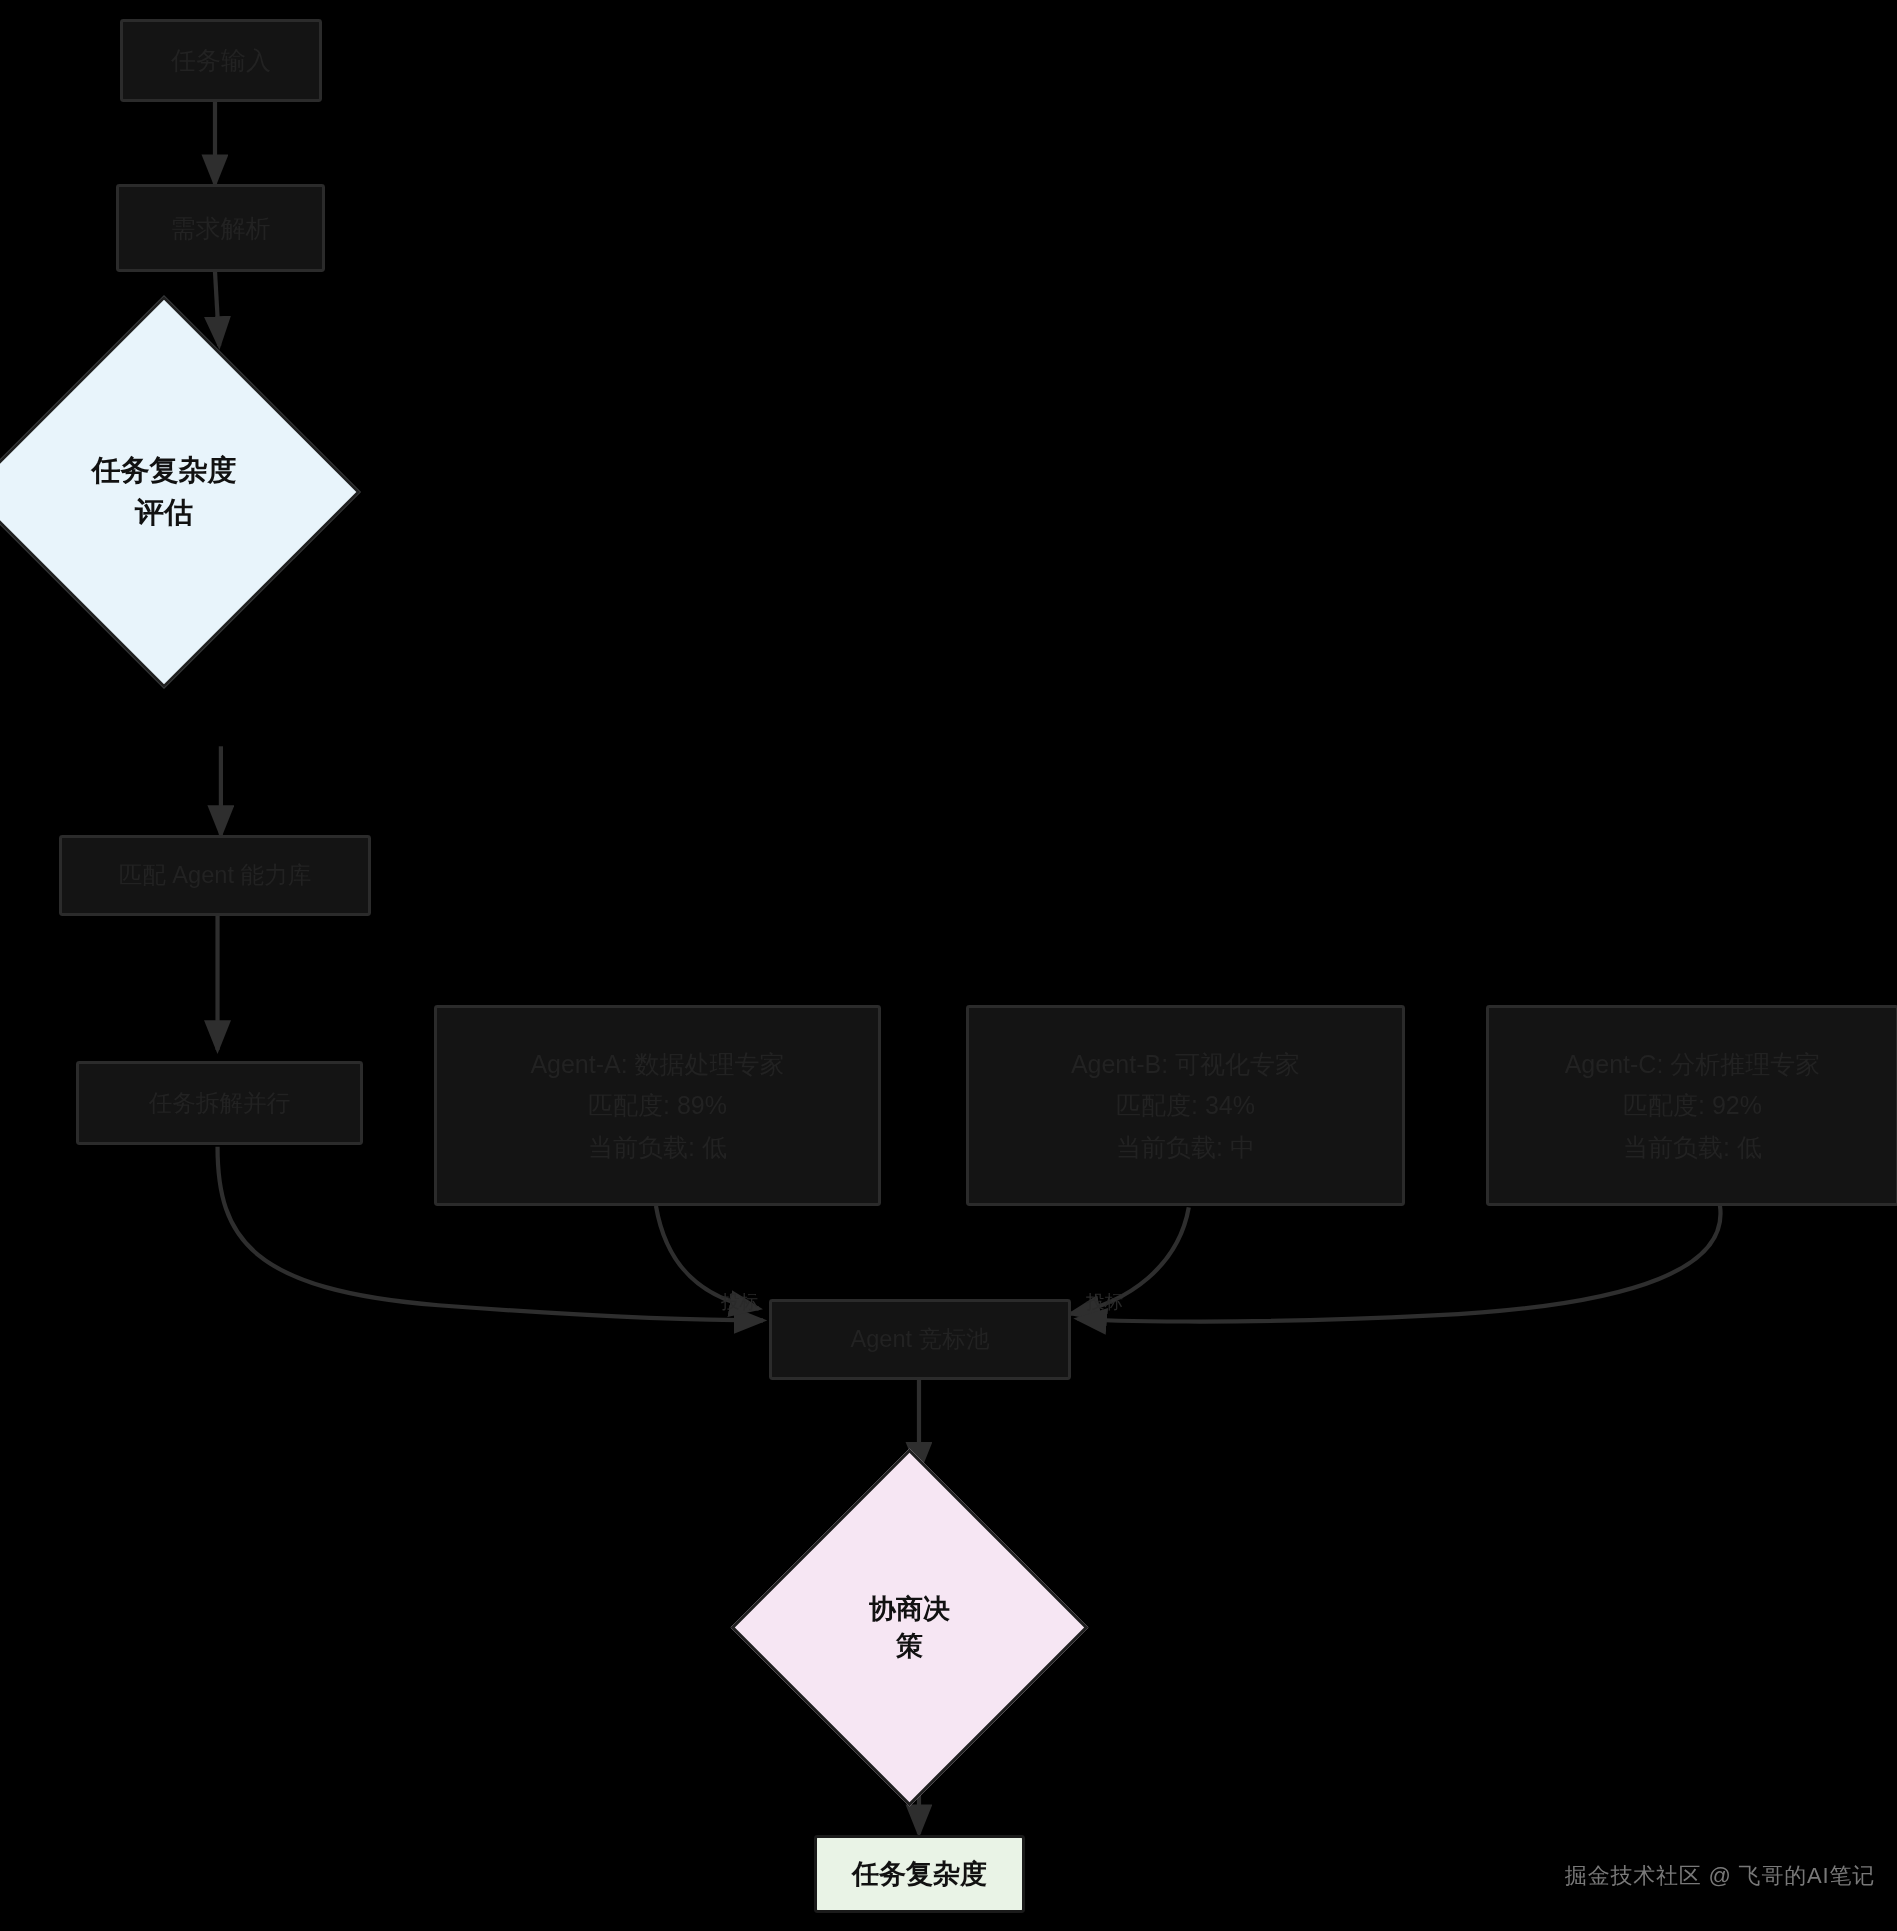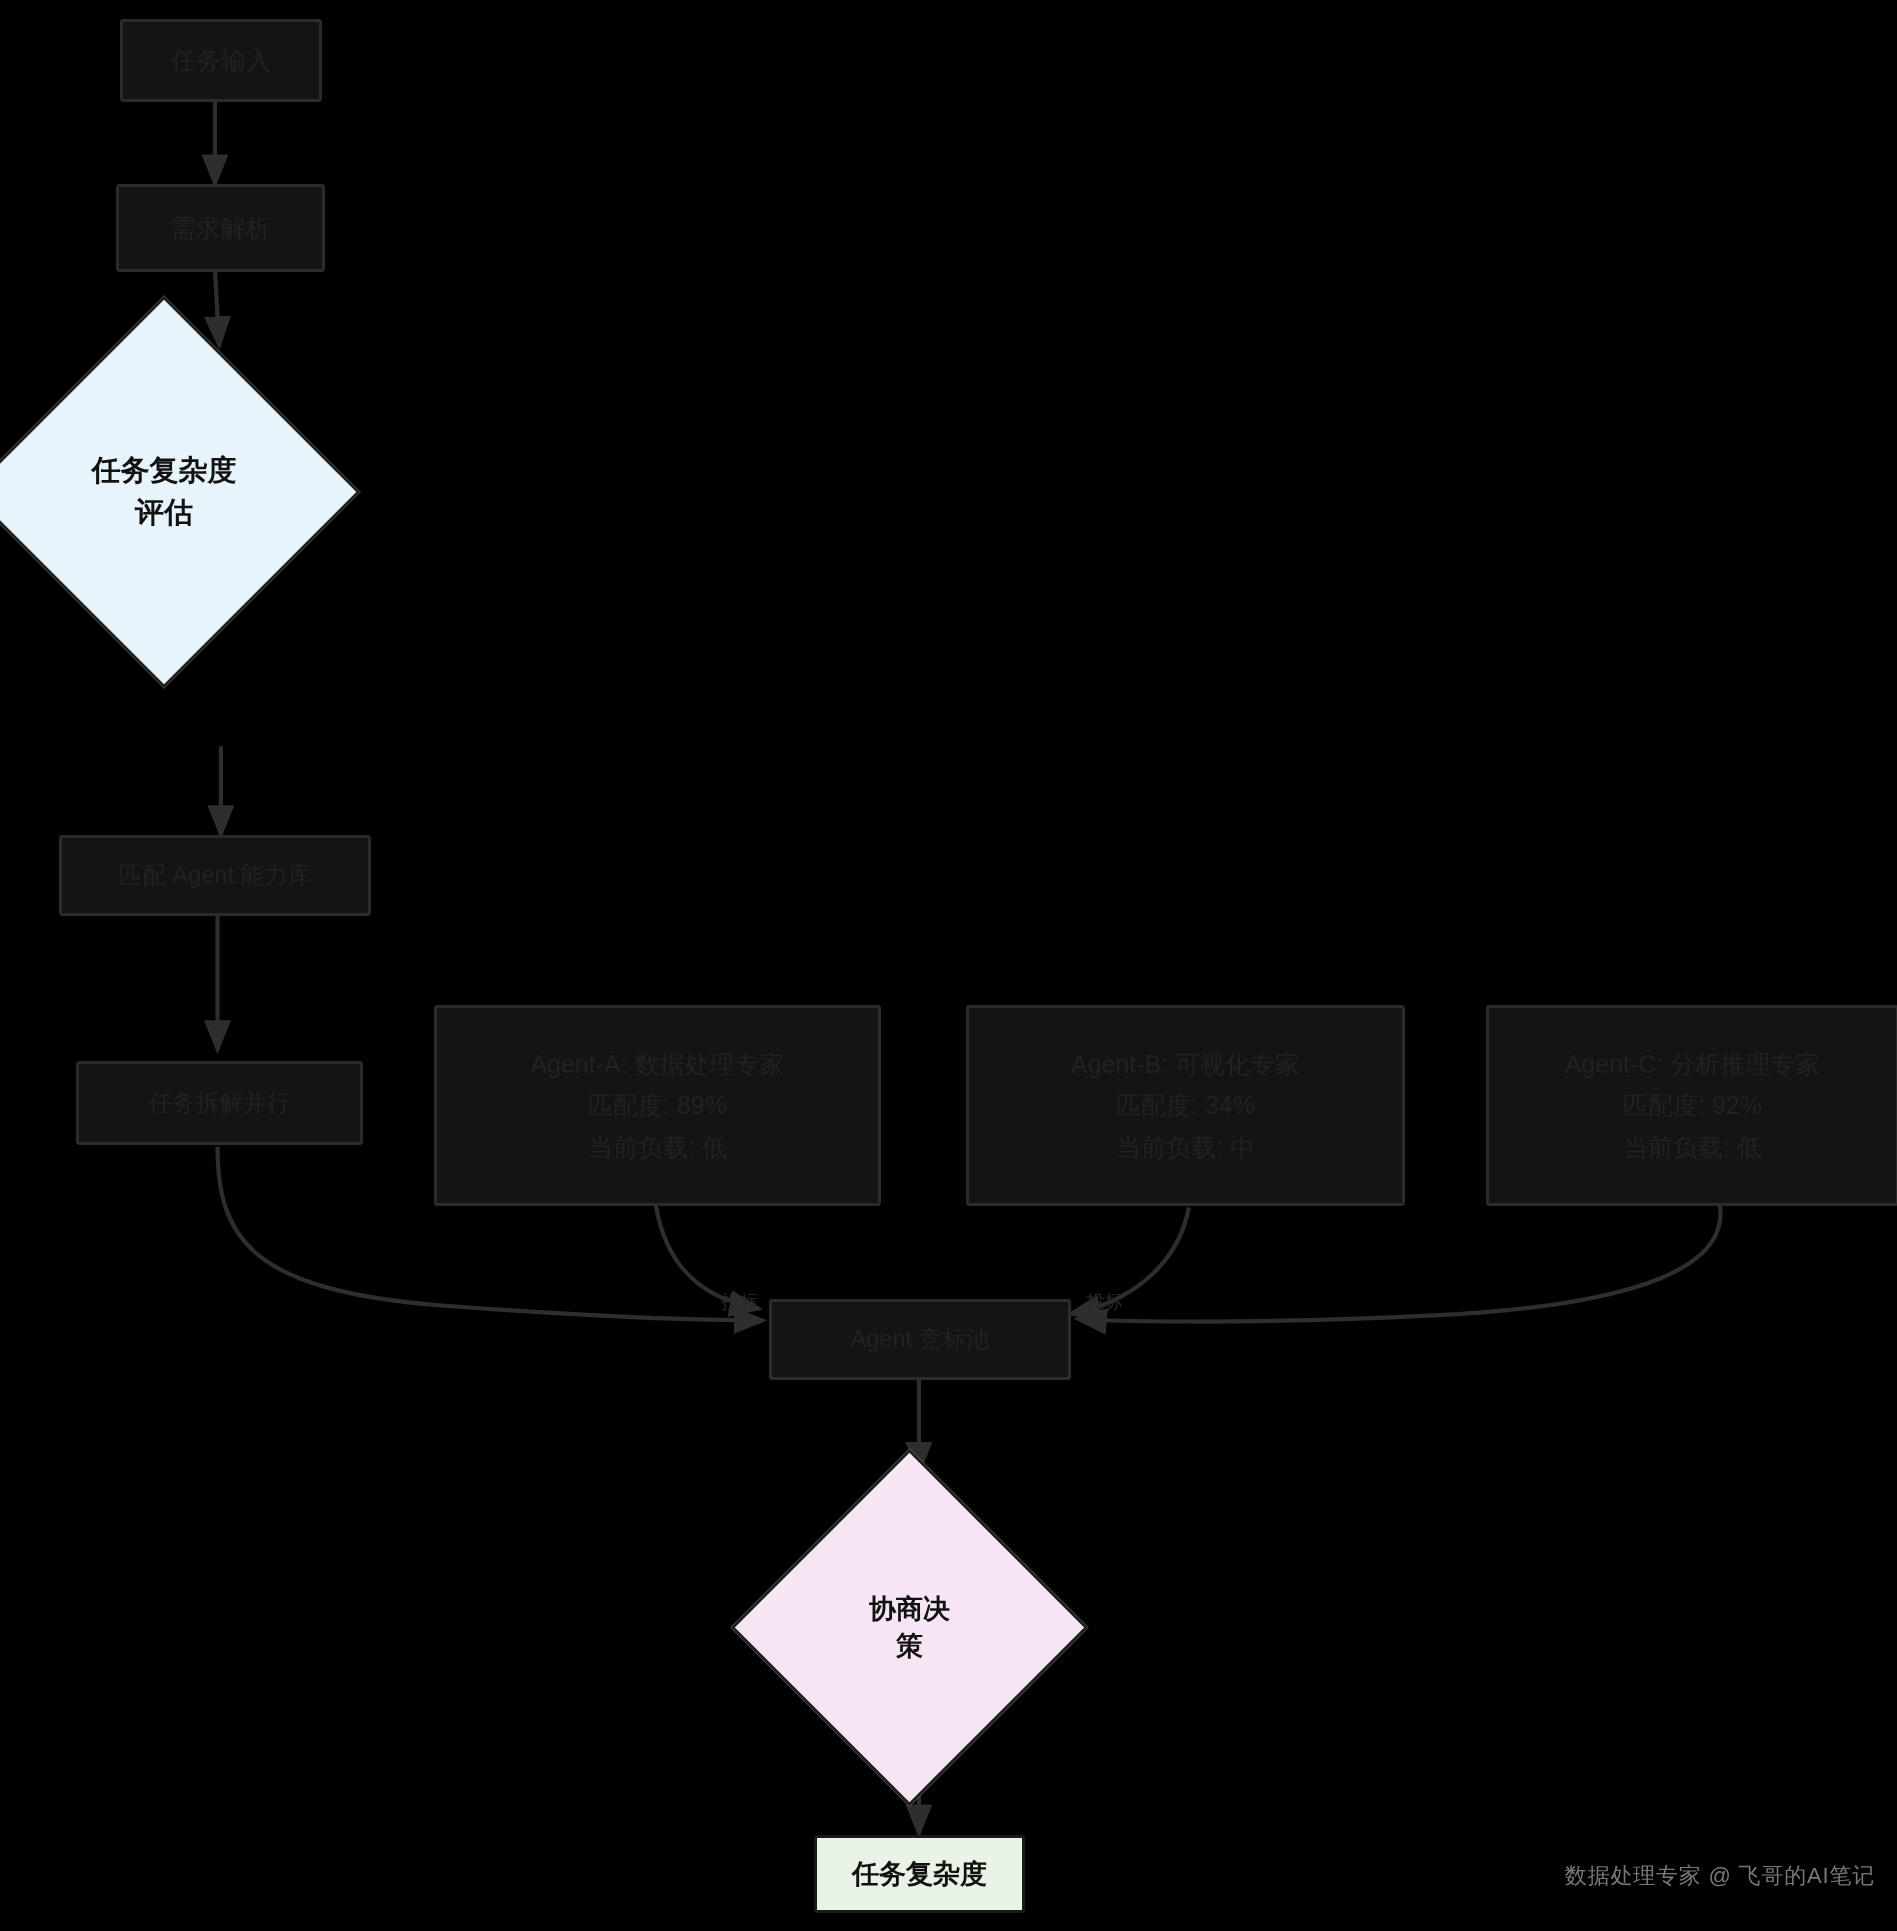--- a/index.html
+++ b/index.html
@@ -122,15 +122,15 @@
         <span class="lbl" style="font-size:27px;">协商决</span>
         <span class="lbl" style="font-size:27px;">策</span>
       </div>
     </div>
   </div>
 
   <div class="node box-green" style="left:814px;top:1835px;width:211px;height:78px;">
     <span class="lbl" style="font-size:27px;">任务复杂度</span>
   </div>
 
-  <div class="watermark">数据处理专家 @ 飞哥的AI笔记</div>
+  <div class="watermark">掘金技术社区 @ 飞哥的AI笔记</div>
 </div>
 
 
 </body></html>

